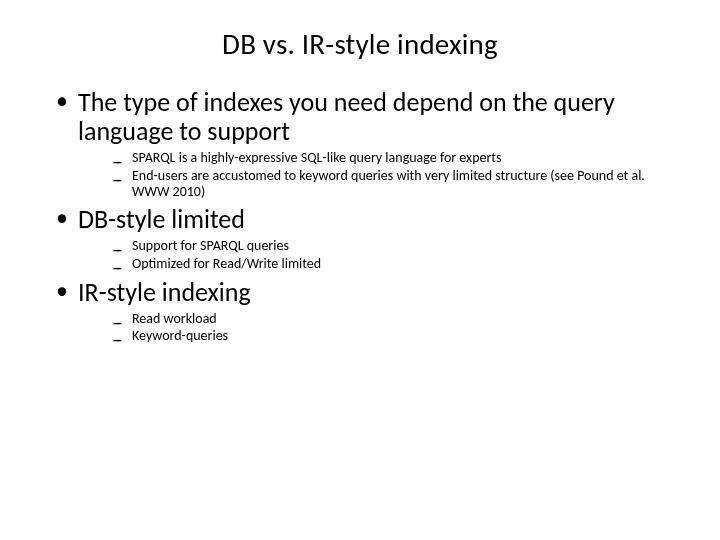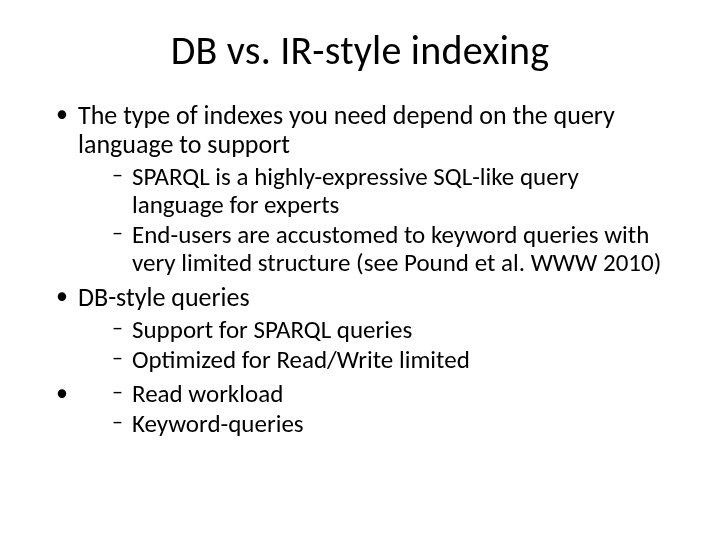--- a/index.html
+++ b/index.html
@@ -12,21 +12,21 @@
     color: #000;
   }
   .slide {
     width: 720px;
     height: 540px;
     box-sizing: border-box;
     padding: 22px 40px 20px 40px;
   }
   .title {
     text-align: center;
-    font-size: 40px;
+    font-size: 29px;
     font-weight: 400;
     margin: 4px 0 26px 0;
     letter-spacing: 0.2px;
   }
   ul.level1 {
     list-style: none;
     margin: 10px;
     padding: 0 0 0 6px;
   }
   ul.level1 > li {
@@ -44,21 +44,21 @@
     font-size: 24px;
   }
   ul.level2 {
     list-style: none;
     margin: 4px 0 6px 0;
     padding: 0 0 0 34px;
   }
   ul.level2 > li {
     position: relative;
     padding-left: 20px;
-    font-size: 25px;
+    font-size: 14px;
     line-height: 1.12;
     margin-bottom: 2px;
   }
   ul.level2 > li::before {
     content: "–";
     position: absolute;
     left: 0;
     top: 0;
     font-size: 22px;
   }
@@ -71,26 +71,27 @@
 
   <ul class="level1">
     <li>
       <span>The type of indexes you need depend on the query language to support</span>
       <ul class="level2">
         <li><span>SPARQL is a highly-expressive SQL-like query language for experts</span></li>
         <li><span>End-users are accustomed to keyword queries with very limited structure (see Pound et al. WWW 2010)</span></li>
       </ul>
     </li>
     <li>
-      <span>DB-style queries</span>
+      <span>DB-style limited</span>
       <ul class="level2">
         <li><span>Support for SPARQL queries</span></li>
         <li><span>Optimized for Read/Write limited</span></li>
       </ul>
     </li>
     <li>
+      <span>IR-style indexing</span>
       <ul class="level2">
         <li><span>Read workload</span></li>
         <li><span>Keyword-queries</span></li>
       </ul>
     </li>
   </ul>
 </div>
 
 </body></html>

